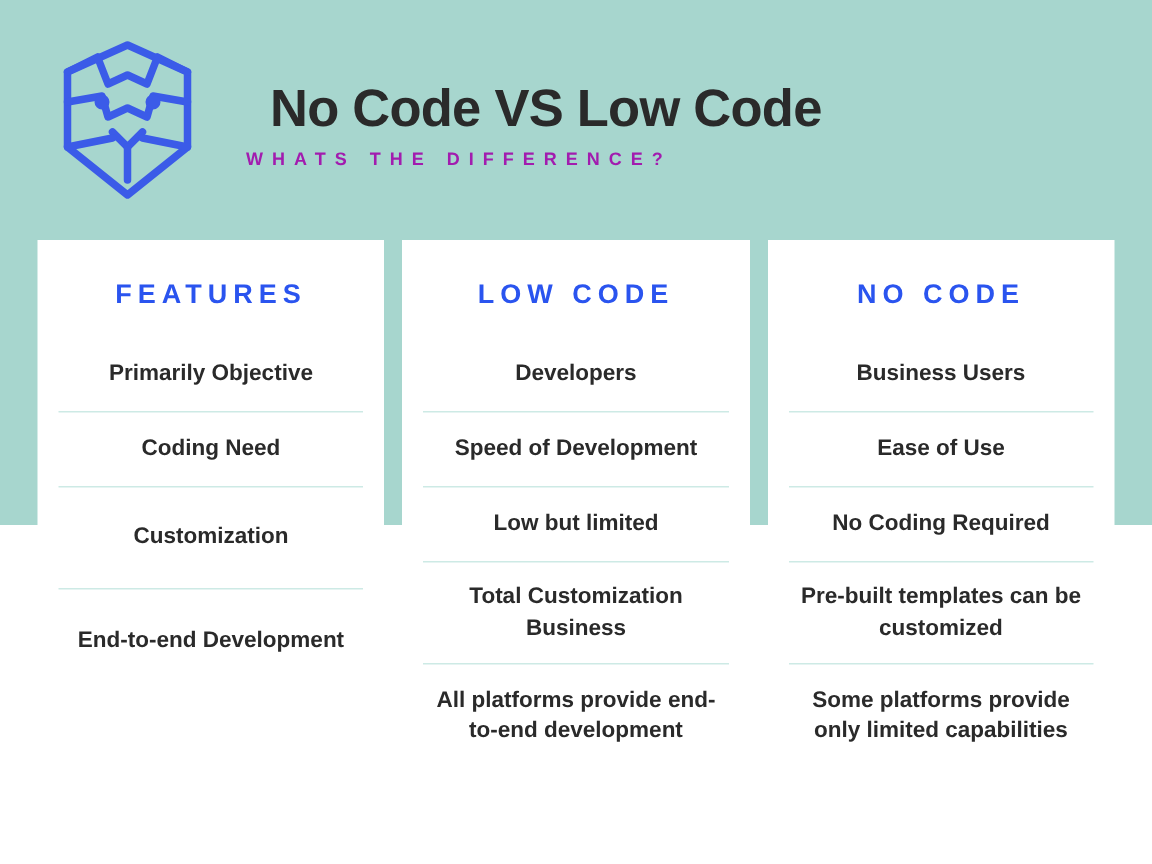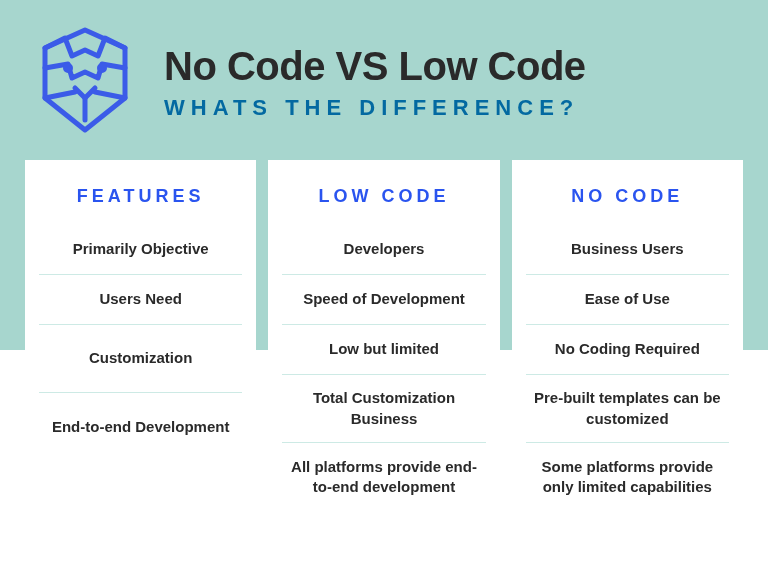--- a/index.html
+++ b/index.html
@@ -17,29 +17,30 @@
   }
   .header-top {
     display: flex;
     align-items: center;
     gap: 24px;
     margin-bottom: 15px;
   }
   .logo { flex-shrink: 0; }
   .title-block { display: flex; flex-direction: column; gap: 6px; }
   .main-title {
-    font-size: 40px;
+    font-size: 35px;
     font-weight: 800;
     color: #2a2a2a;
     letter-spacing: -0.5px;
+    margin-left: 16px;
   }
   .subtitle {
-    font-size: 22px;
+    font-size: 12px;
     font-weight: 600;
-    color: #0369a1;
+    color: #a21caf;
     letter-spacing: 6px;
   }
   .columns {
     display: flex;
     gap: 12px;
     padding: 0 25px;
     position: relative;
     top: -190px;
   }
   .col {
@@ -96,21 +97,21 @@
       <div class="subtitle">WHATS THE DIFFERENCE?</div>
     </div>
   </div>
 </div>
 
 <div class="columns">
 
   <div class="col">
     <div class="col-header">FEATURES</div>
     <div class="cell">Primarily Objective</div>
-    <div class="cell">Users Need</div>
+    <div class="cell">Coding Need</div>
     <div class="cell tall">Customization</div>
     <div class="cell tall">End-to-end Development</div>
   </div>
 
   <div class="col">
     <div class="col-header">LOW CODE</div>
     <div class="cell">Developers</div>
     <div class="cell">Speed of Development</div>
     <div class="cell">Low but limited</div>
     <div class="cell tall">Total Customization Business</div>

